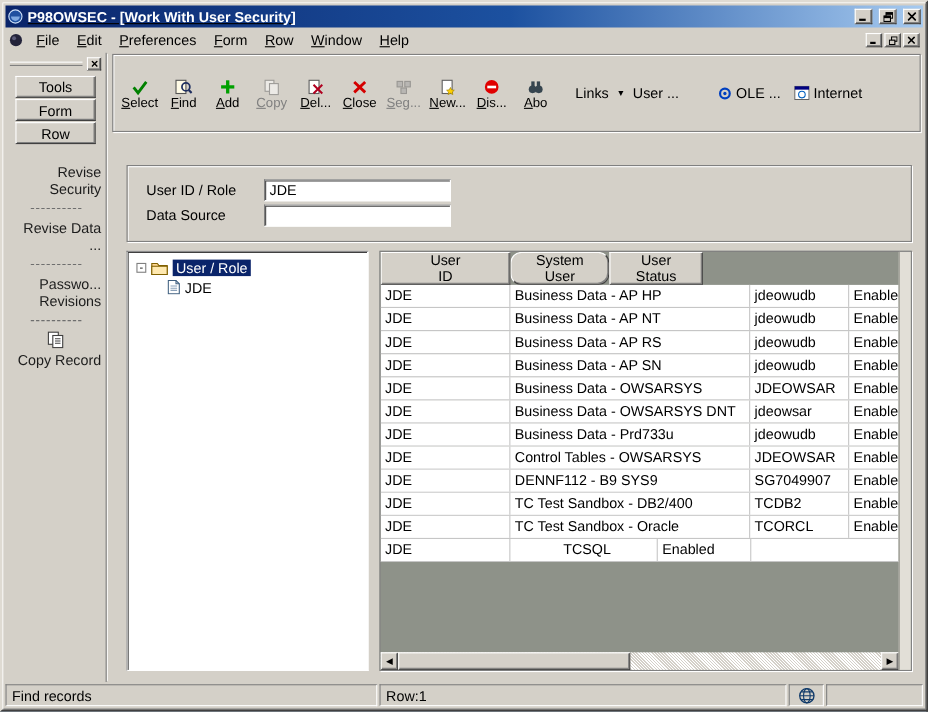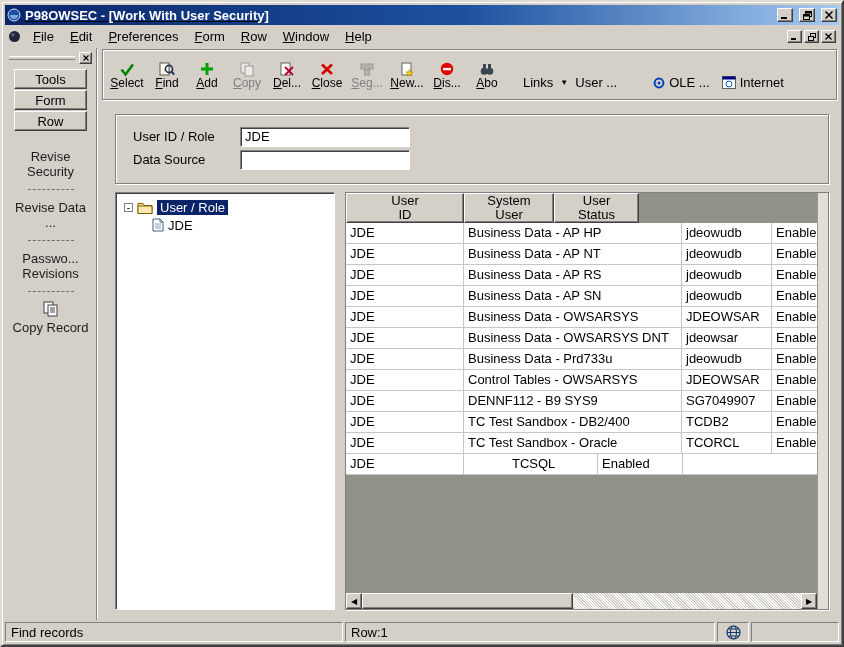--- a/index.html
+++ b/index.html
@@ -37,30 +37,30 @@
   
   .exitbar { width: 92px; flex: 0 0 92px; display: flex; flex-direction: column;
     border-right: 1px solid #808080; box-shadow: 2px 0 0 -1px #fff; padding: 2px 2px 0 2px; }
   .exit-head { height: 13px; display: flex; align-items: center; margin: 1px 2px 4px 2px; }
   .grip { flex: 1; height: 4px; border-top: 1px solid #fff; border-bottom: 1px solid #808080; margin-right: 4px; }
   .exit-close { width: 13px; height: 12px; background:#d4d0c8; border:1px solid; border-color:#fff #404040 #404040 #fff;
     box-shadow: inset -1px -1px 0 #808080; display:flex; align-items:center; justify-content:center; }
   .tabbtn { height: 20px; margin: 1px 7px; background:#d4d0c8; border:1px solid; border-color:#fff #404040 #404040 #fff;
     box-shadow: inset -1px -1px 0 #808080; display:flex; align-items:center; justify-content:center; font-size:13px; }
   .exit-list { margin-top: 16px; display: flex; flex-direction: column; align-items: center; }
-  .exit-item { width: 100%; text-align: center; line-height: 15px; color: #1c1c1c; padding: 1px 2px; }
+  .exit-item { width: 100%; text-align: right; line-height: 15px; color: #1c1c1c; padding: 1px 2px; }
   .exit-sep { width: 46px; border-top: 1px dashed #6e6e6e; margin: 9px 0; }
   .exit-icon { margin-bottom: 2px; height: 16px; }
 
   
   .main { flex: 1; display: flex; flex-direction: column; min-width: 0; padding-left: 3px; }
 
   
-  .toolbar { flex: 0 0 42px; margin: 1px 2px 0 2px; border: 1px solid #808080;
-    box-shadow: inset 1px 1px 0 #fff, 1px 1px 0 #fff; display: flex; align-items: flex-end; padding: 9px 4px; background:#d4d0c8; }
+  .toolbar { flex: 0 0 42px; margin: 1px 2px 16px 2px; border: 1px solid #808080;
+    box-shadow: inset 1px 1px 0 #fff, 1px 1px 0 #fff; display: flex; align-items: center; padding: 19px 4px; background:#d4d0c8; }
   .tbuttons { display: flex; }
   .tbtn { width: 40px; display: flex; flex-direction: column; align-items: center; justify-content: center; padding-top: 1px; }
   .tbtn .ticon { height: 17px; display: flex; align-items: center; justify-content: center; }
   .tbtn .tlabel { display: block; font-size: 12px; line-height: 13px; }
   .tbtn.disabled { color: #808080; }
   .tbtn.disabled .ticon { filter: grayscale(1) opacity(.55); }
   .tool-sep { width: 0; border-left: 1px solid #808080; border-right: 1px solid #fff; margin: 4px 5px; }
   .links { display: flex; align-items: center; gap: 7px; padding: 0 4px; }
   .link-item { display: flex; align-items: center; gap: 4px; }
   .links-arrow { font-size: 8px; color:#000; }
@@ -387,21 +387,21 @@
               </div>
           </div>
 
           <div class="grid-panel">
             <div class="grid-main">
               <div class="grid-header" id="grid-header">
                   <div class="hcell" style="flex: 0 0 118px; width: 118px;">
                     <div>User</div>
                     <div>ID</div>
                   </div>
-                  <div class="hcell" style="flex: 0 0 90px; width: 90px;">
+                  <div class="hcell" style="flex: 0 0 90px; width: 90px; border-radius: 10px;">
                     <div>System</div>
                     <div>User</div>
                   </div>
                   <div class="hcell" style="flex: 0 0 85px; width: 85px;">
                     <div>User</div>
                     <div>Status</div>
                   </div>
                 </div>
               <div id="grid-rows">
                   <div class="grow">

